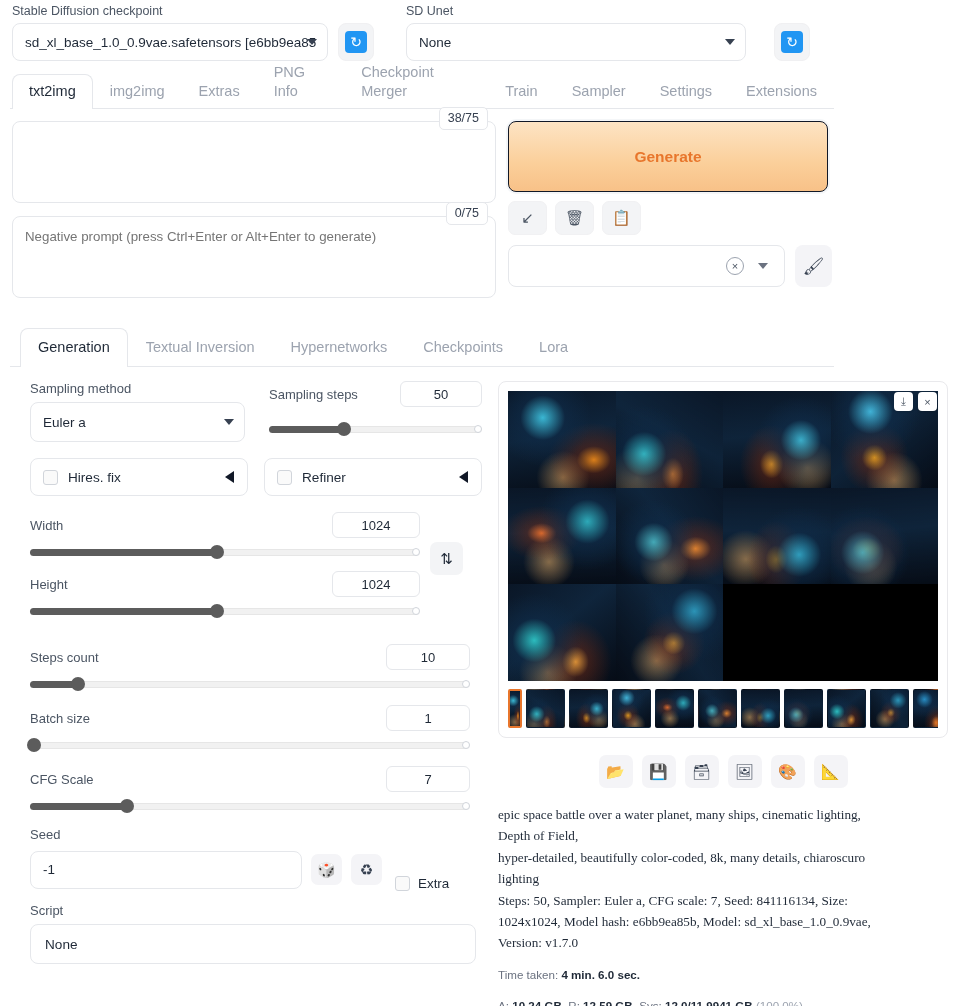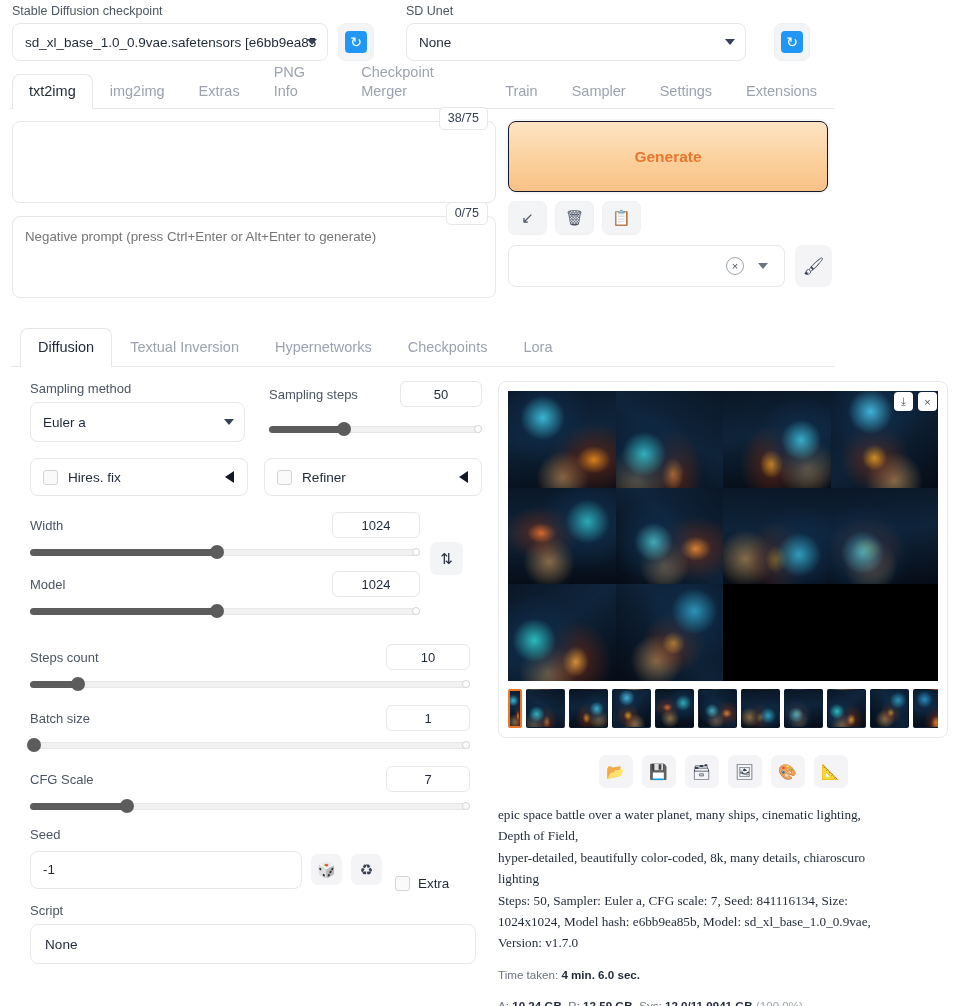--- a/index.html
+++ b/index.html
@@ -319,21 +319,21 @@
         <div class="styles-box">
           <span class="styles-clear">×</span>
           <span class="styles-caret"></span>
         </div>
         <div class="brush-btn">🖌</div>
       </div>
     </div>
   </div>
 
   <div class="subtabs" id="sub-tabs">
-      <div class="subtab active"><span>Diffusion</span></div>
+      <div class="subtab active"><span>Generation</span></div>
       <div class="subtab"><span>Textual Inversion</span></div>
       <div class="subtab"><span>Hypernetworks</span></div>
       <div class="subtab"><span>Checkpoints</span></div>
       <div class="subtab"><span>Lora</span></div>
     </div>
 
   <div class="body-split">
 
     <div class="left-pane">
 
@@ -381,21 +381,21 @@
             </div>
             <div class="slider">
               <div class="track"></div>
               <div class="fill" style="width: 48%;"></div>
               <div class="knob" style="left: 48%;"></div>
               <div class="track-end"></div>
             </div>
           </div>
           <div class="dim-one">
             <div class="dim-head">
-              <span class="lbl">Model</span>
+              <span class="lbl">Height</span>
               <div class="num-field dim-num">1024</div>
             </div>
             <div class="slider">
               <div class="track"></div>
               <div class="fill" style="width: 48%;"></div>
               <div class="knob" style="left: 48%;"></div>
               <div class="track-end"></div>
             </div>
           </div>
         </div>

